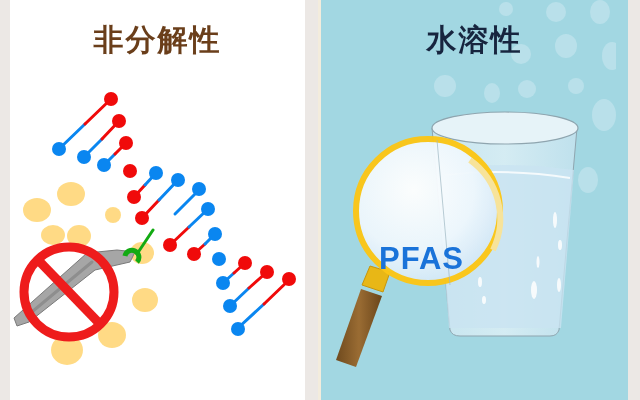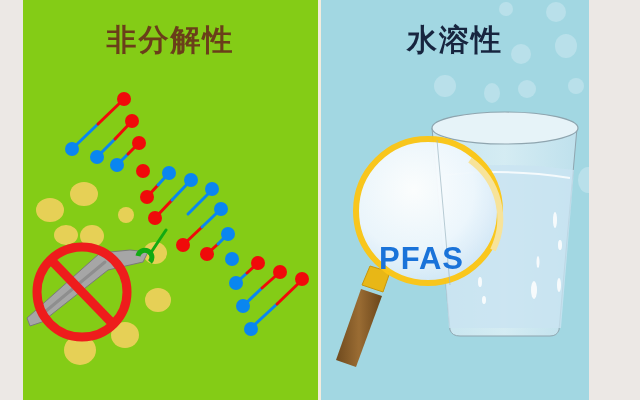--- a/index.html
+++ b/index.html
@@ -1,19 +1,19 @@
 <!DOCTYPE html>
 <html><head>
 <meta charset="utf-8">
 <style>
   html,body{margin:0;padding:0;}
   body{width:640px;height:400px;background:#ECE8E5;position:relative;overflow:hidden;font-family:"DejaVu Sans","Liberation Sans",sans-serif;}
   .panel{position:absolute;top:0;height:400px;overflow:hidden;}
-  #left-panel{left:23px;width:295px;background:#84cc16;}
-  #right-panel{left:321px;width:268px;background:#A2D7E2;}
+  #left-panel{left:10px;width:295px;background:#ffffff;}
+  #right-panel{left:321px;width:307px;background:#A2D7E2;}
   .divider{position:absolute;top:0;left:318px;width:3px;height:400px;background:#F3ECDD;}
   .title{position:absolute;top:22px;left:0;width:100%;text-align:center;font-size:30px;font-weight:bold;letter-spacing:2px;line-height:36px;}
   #left-title{color:#6A3E1A;}
   #right-title{color:#17253F;}
   svg.art{position:absolute;left:0;top:0;}
 </style>
 </head>
 <body>
 
 <div class="panel" id="left-panel">

